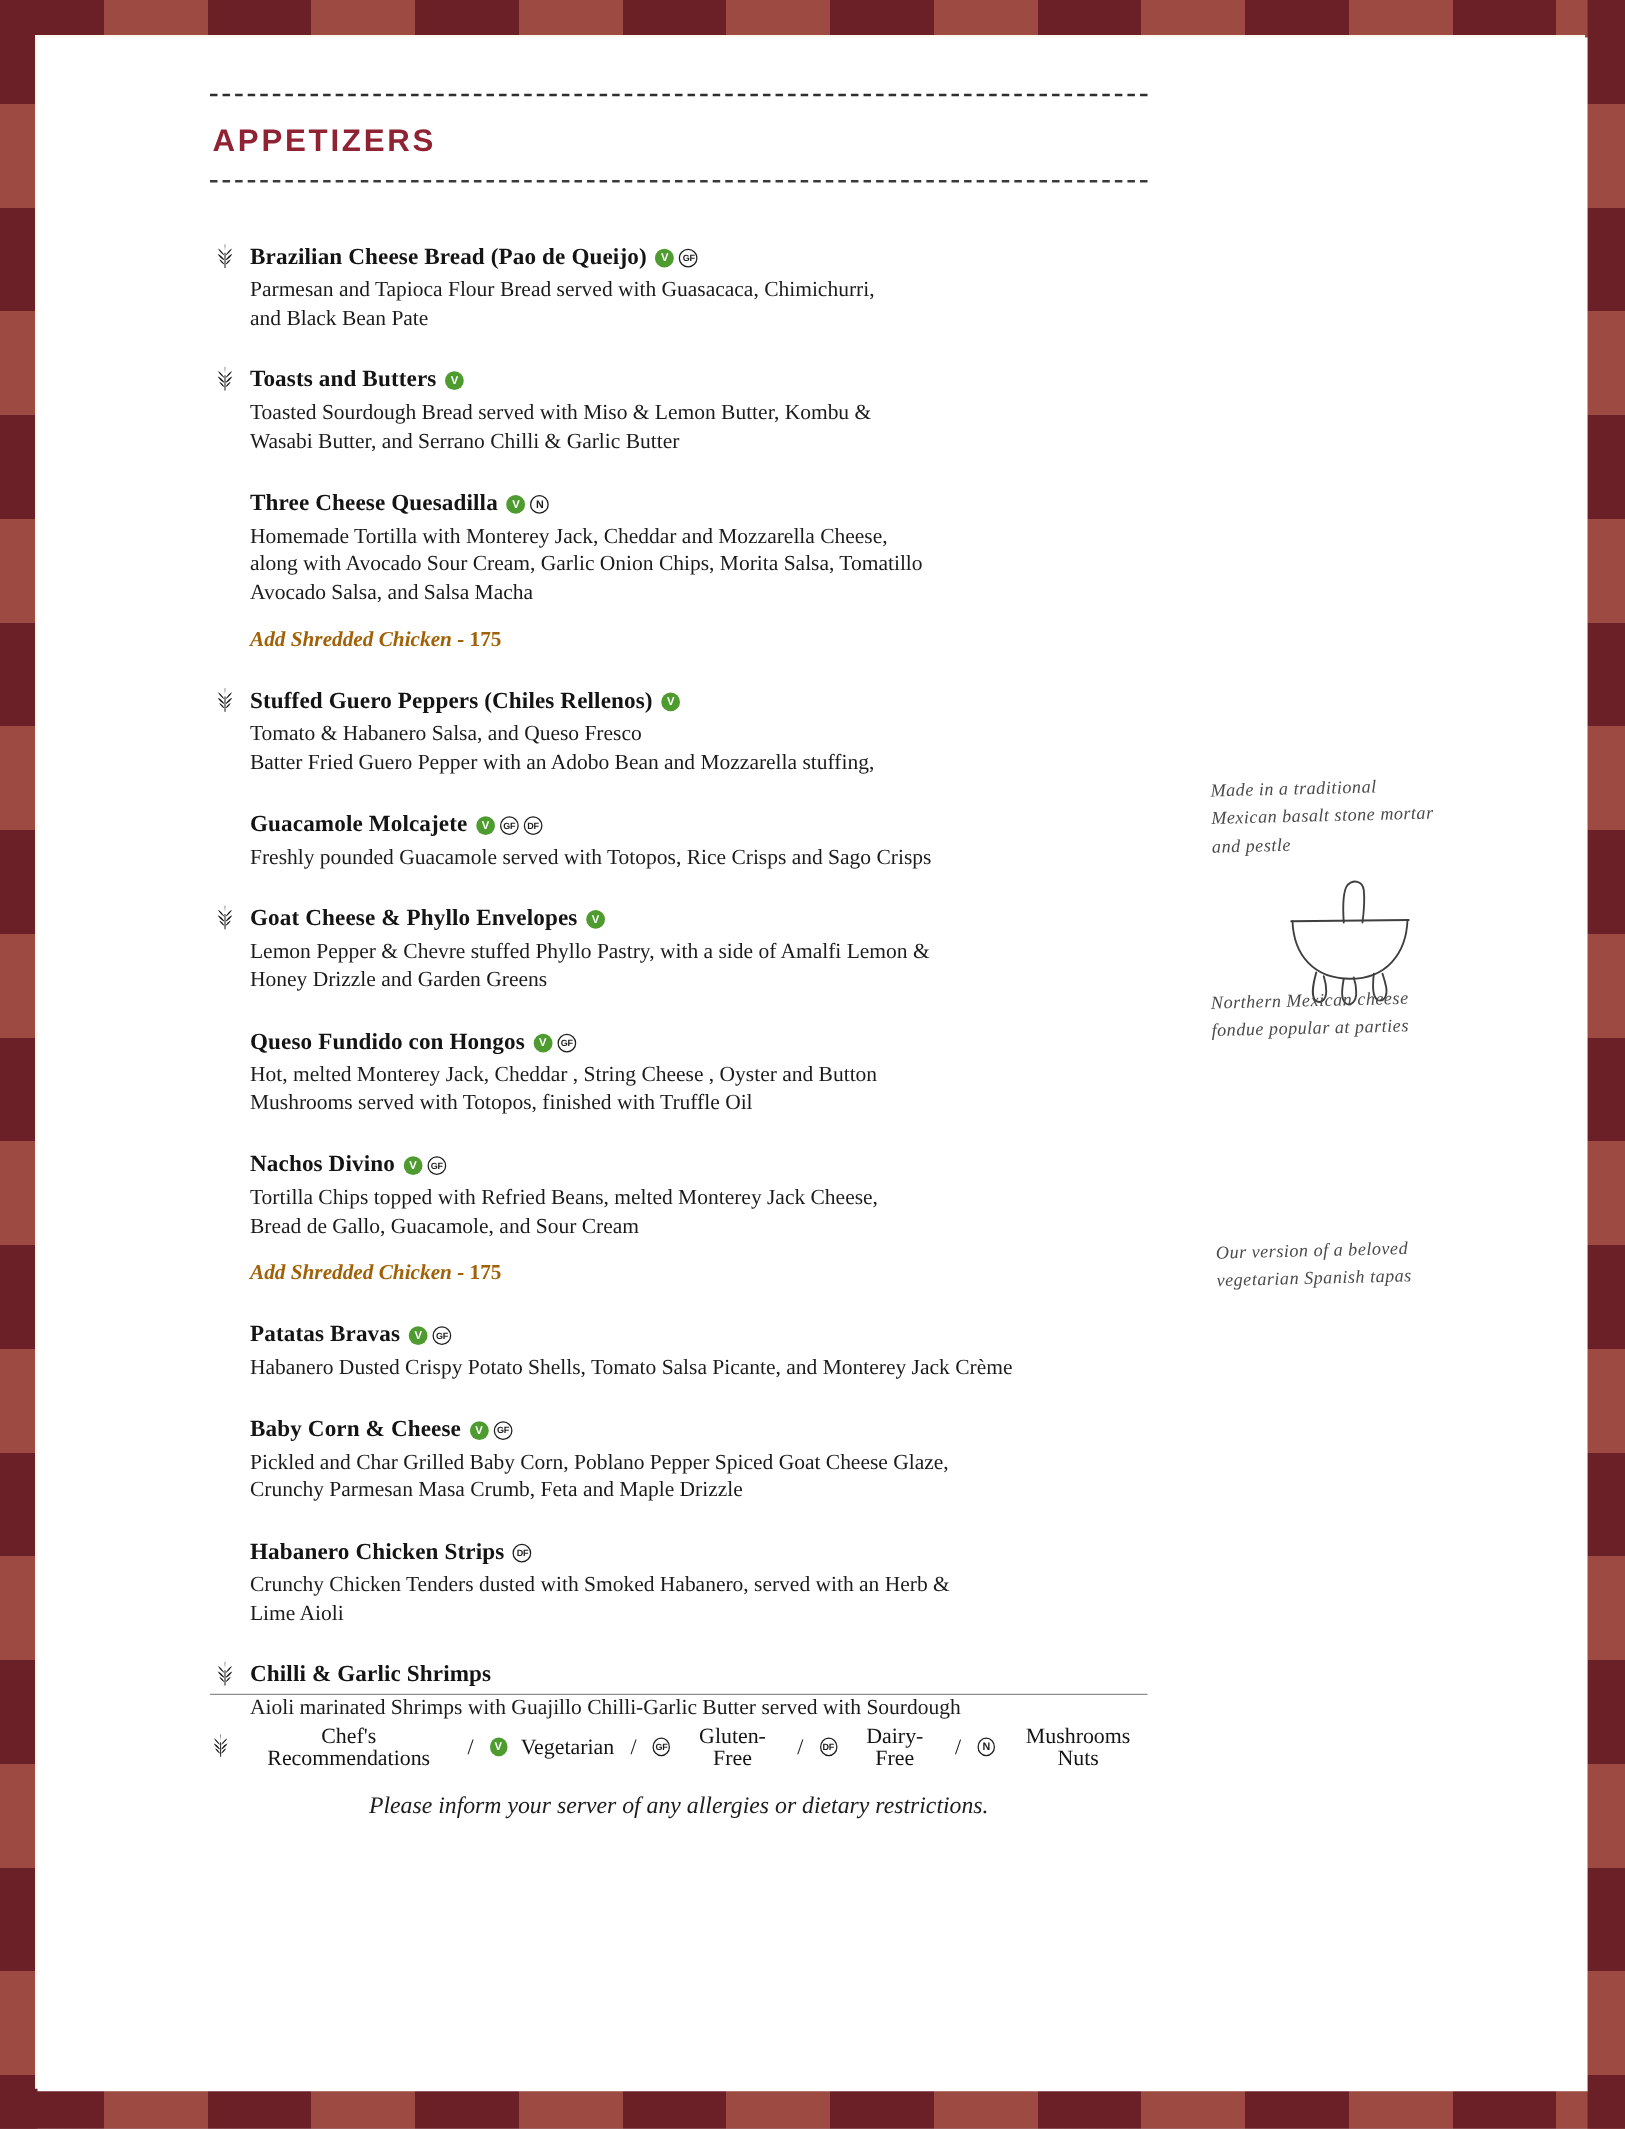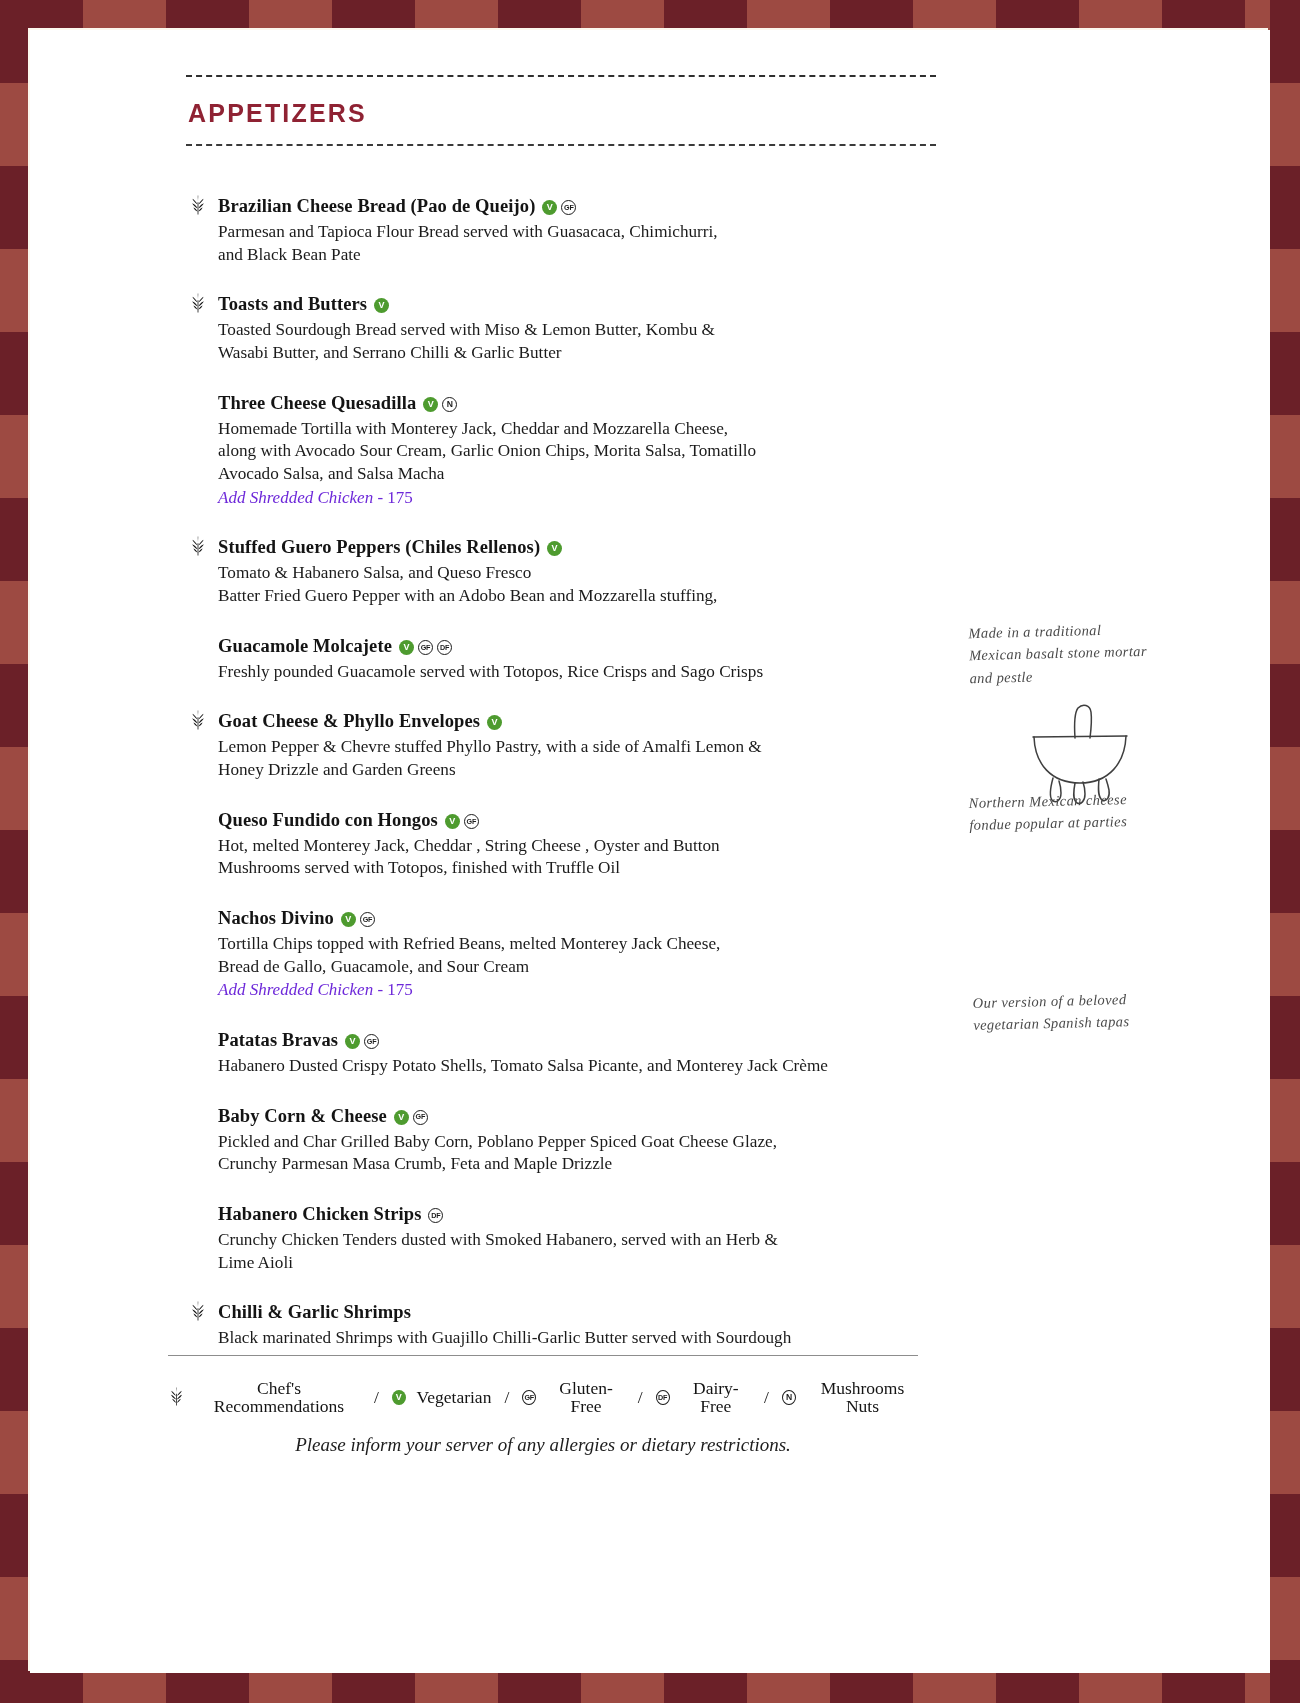--- a/index.html
+++ b/index.html
@@ -59,21 +59,21 @@
     top: 30px;
     right: 30px;
     bottom: 30px;
     background: #ffffff;
     box-shadow: -2px -2px 0 0 #fdf8ee;
   }
 
   
   .content {
     position: absolute;
-    left: 156px;
+    left: 138px;
     top: 45px;
     width: 750px;
   }
 
   .rule-dotted {
     border: 0;
     border-top: 2px dashed #2f2f2f;
     margin: 0;
     height: 0;
     border-top-style: dashed;
@@ -157,23 +157,24 @@
     font-size: 17.2px;
     color: #1b1b1b;
     line-height: 1.32;
     max-width: 700px;
   }
   .item-desc div { white-space: nowrap; }
 
   .item-addon {
     font-size: 17px;
     font-style: italic;
-    color: #6d28d9;
+    color: #a16207;
     line-height: 1.32;
-    margin-top: 1px;
+    margin-top: 15px;
+    font-weight: bold;
   }
   .item-addon .price {
     font-style: normal;
   }
 
   
   .annotations {
     position: absolute;
     left: 905px;
     top: 45px;
@@ -403,21 +404,21 @@
                 <path d="M9 6.2 C9 3.2 9.5 1.2 9 0 C8.5 1.2 9 3.2 9 6.2 Z"></path>
                 <path d="M8.2 8.6 C6.4 6.4 5.2 4.6 3.4 3.8 C4.2 5.8 6 7.6 8.2 9.2 Z"></path>
                 <path d="M9.8 8.6 C11.6 6.4 12.8 4.6 14.6 3.8 C13.8 5.8 12 7.6 9.8 9.2 Z"></path>
                 <path d="M8.2 12.4 C6.6 10.4 5.2 8.8 3.2 8.2 C4.2 10.2 6 12 8.2 13.2 Z"></path>
                 <path d="M9.8 12.4 C11.4 10.4 12.8 8.8 14.8 8.2 C13.8 10.2 12 12 9.8 13.2 Z"></path>
                 <path d="M8.3 16 C7.1 14.2 6 12.9 4.4 12.4 C5.2 14.2 6.6 15.6 8.3 16.6 Z"></path>
                 <path d="M9.7 16 C10.9 14.2 12 12.9 13.6 12.4 C12.8 14.2 11.4 15.6 9.7 16.6 Z"></path>
               </svg></span>
             <span class="item-name">Chilli &amp; Garlic Shrimps</span>
             <div class="item-desc">
-              <div>Black marinated Shrimps with Guajillo Chilli-Garlic Butter served with Sourdough</div>
+              <div>Aioli marinated Shrimps with Guajillo Chilli-Garlic Butter served with Sourdough</div>
             </div>
           </div>
         </div>
     </div>
 
     <div class="annotations">
 
       <div class="note note-1">
         <div>Made in a traditional</div>
         <div>Mexican basalt stone mortar</div>

